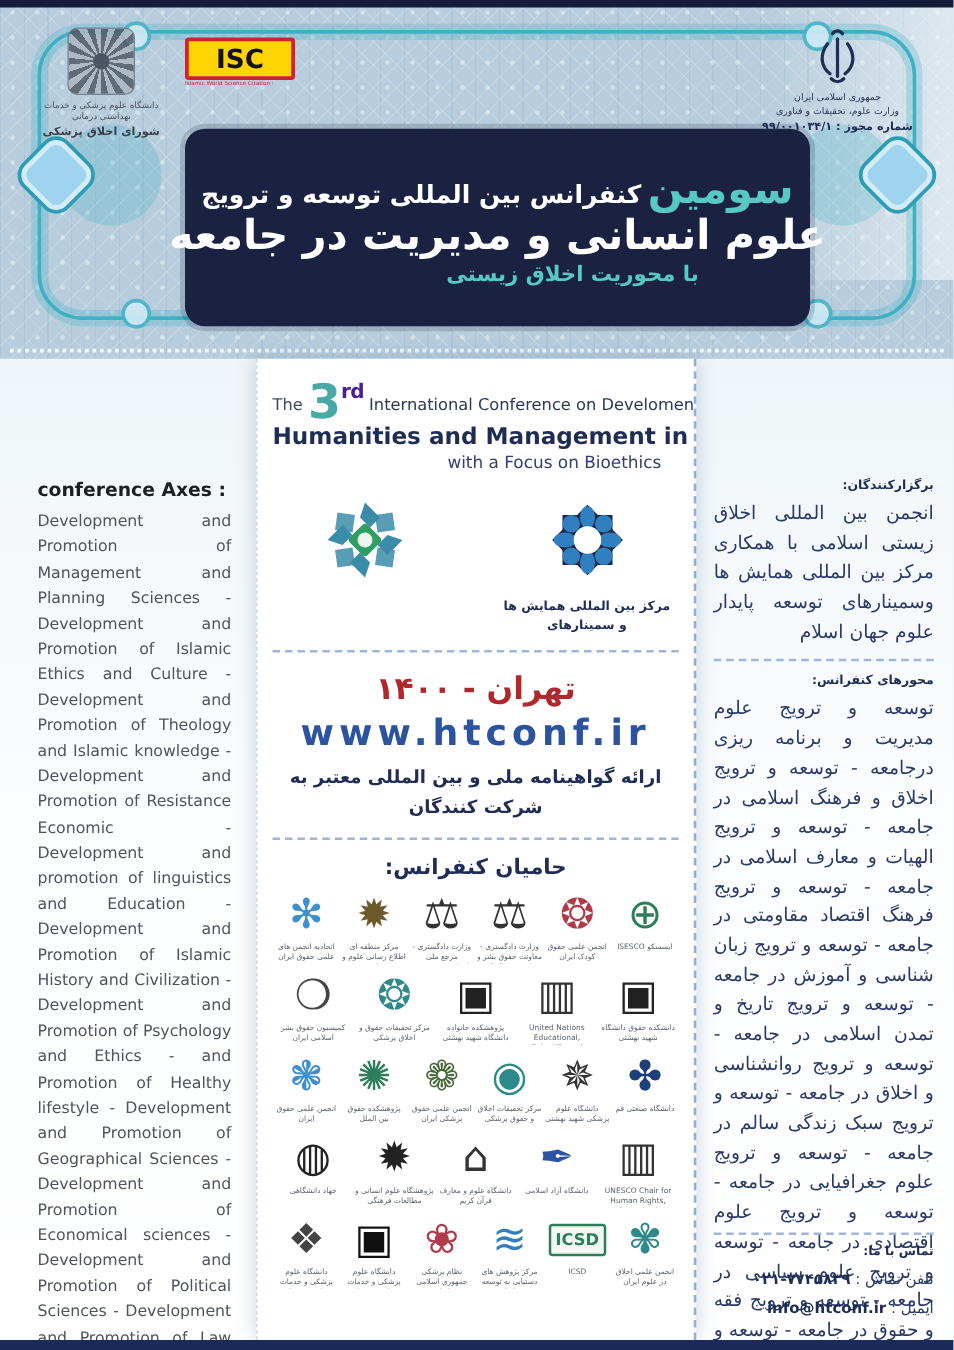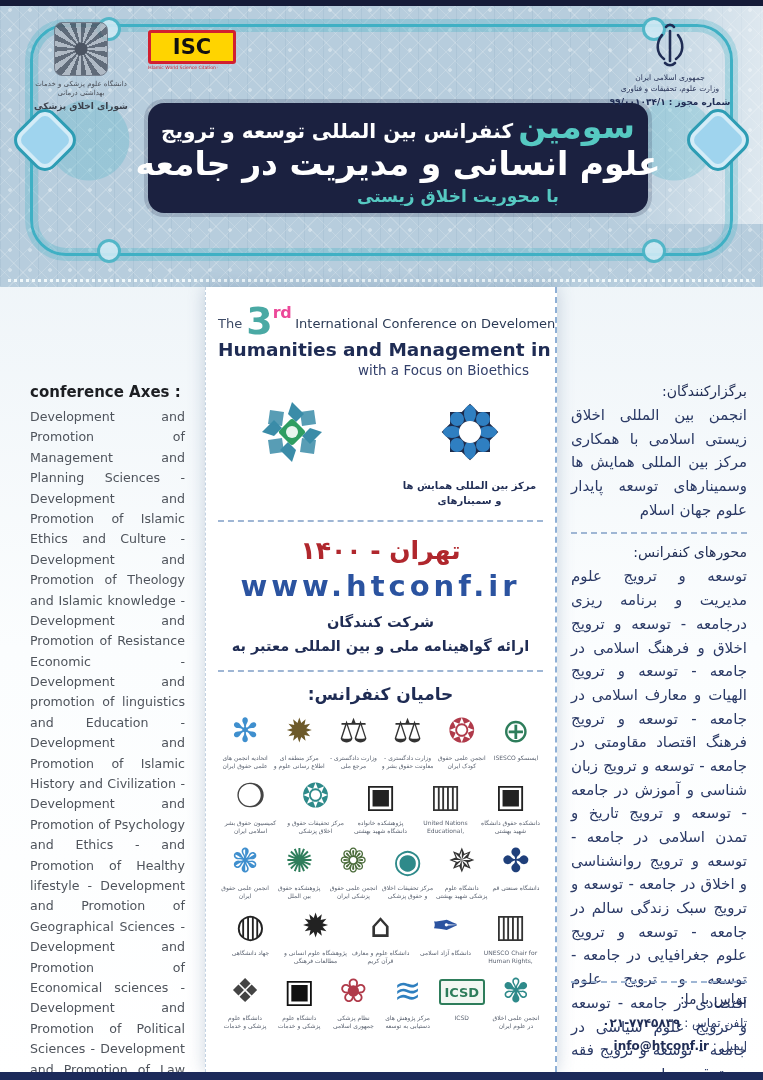--- a/index.html
+++ b/index.html
@@ -42,21 +42,21 @@
     background:#9fd4ee;border:3px solid #2e9db4;border-radius:14px;
     box-shadow:inset 0 0 0 4px rgba(255,255,255,.55);}
   .medallion.left{left:-14px}.medallion.right{right:-14px}
   .swirl{position:absolute;width:24px;height:24px;border:3px solid #49b4c6;border-radius:50%;
     background:#cfeaf5;opacity:.9;}
   .swirl.tl{top:-10px;left:64px}.swirl.tr{top:-10px;right:64px}
   .swirl.bl{bottom:-10px;left:64px}.swirl.br{bottom:-10px;right:64px}
 
   
   .title-box{
-    position:absolute;left:148px;top:103px;width:500px;height:110px;z-index:3;
+    position:absolute;left:148px;top:103px;width:500px;height:158px;z-index:3;
     background:#1b2140;border-radius:16px;
     box-shadow:0 0 0 4px rgba(27,33,64,.18);
     display:flex;flex-direction:column;justify-content:center;align-items:center;
     padding:6px 18px;direction:rtl;text-align:center;
   }
   .title-line1{white-space:nowrap;line-height:1.05;}
   .title-ordinal{color:#56c9c2;font-size:33px;font-weight:bold;letter-spacing:-1px;}
   .title-rest{color:#ffffff;font-size:20px;font-weight:bold;}
   .title-line2{color:#ffffff;font-size:33px;font-weight:bold;line-height:1.15;white-space:nowrap;}
   .title-line3{color:#56c9c2;font-size:17px;font-weight:bold;margin-top:3px;transform:translateX(60px);}
@@ -86,21 +86,21 @@
     background:#ffffff;
     border-left:1px dashed #c3d2e2;border-right:2px dashed #8fb0d6;
     box-shadow:0 0 16px rgba(70,100,140,.28);
     display:flex;flex-direction:column;align-items:center;
     padding:14px 12px 6px;overflow:hidden;
   }
   .eng-title{width:100%;color:#2b3a55;margin-top:2px;}
   .eng-l1{font-size:13px;text-align:center;white-space:nowrap;}
   .eng-the{font-size:13px;color:#3d4a66;}
   .eng-num{font-size:38px;color:#4aa9a4;font-weight:bold;line-height:.8;vertical-align:-6px;}
-  .eng-sup{font-size:16px;font-weight:bold;color:#ec4899;vertical-align:10px;letter-spacing:-.5px;}
+  .eng-sup{font-size:16px;font-weight:bold;color:#4c1d95;vertical-align:10px;letter-spacing:-.5px;}
   .eng-l2{font-size:18.5px;font-weight:bold;color:#1f2c54;text-align:center;margin-top:3px;white-space:nowrap;}
   .eng-l3{font-size:13.5px;color:#33406b;text-align:right;padding-right:14px;margin-top:2px;}
   .org-logos{display:flex;justify-content:center;gap:38px;margin-top:22px;}
   .org-item{width:140px;text-align:center;}
   .org-cap{font-size:10px;font-weight:bold;color:#1f2c54;line-height:1.5;margin-top:10px;direction:rtl;}
   .divider{width:100%;border-top:2px dashed #9fb6d4;margin:12px 0 0;}
   .city-year{font-size:25px;font-weight:bold;color:#b0272d;margin-top:14px;direction:rtl;}
   .website{font-size:29px;font-weight:bold;color:#2b53a0;letter-spacing:4px;margin-top:4px;cursor:pointer;}
   .cert{font-size:14.5px;font-weight:bold;color:#1f2c54;text-align:center;line-height:1.6;margin-top:8px;direction:rtl;}
   .sp-heading{font-size:17px;font-weight:bold;color:#1f2c54;margin-top:12px;direction:rtl;}
@@ -110,21 +110,21 @@
   .sp-glyph{font-size:33px;line-height:42px;height:44px;}
   .sp-glyph.sp-box{font-size:13px;font-weight:900;border:2px solid;border-radius:3px;
     width:46px;height:26px;line-height:23px;margin:9px auto;background:#f2f7f2;}
   .sp-caption{font-size:6px;color:#5a6270;line-height:1.35;height:17px;overflow:hidden;direction:rtl;}
 
   .side-col{position:absolute;top:287px;bottom:8px;z-index:2;overflow:hidden;}
   .left-col{left:0;width:205px;padding:96px 20px 10px 30px;color:#4f545c;}
   .left-heading{font-size:15px;font-weight:bold;color:#1c1e22;margin-bottom:6px;}
   .left-body{font-size:12.6px;line-height:1.62;text-align:justify;}
   .right-col{right:0;width:206px;padding:96px 16px 10px 14px;direction:rtl;color:#2b3a66;position:absolute;}
-  .rc-heading{font-size:14px;font-weight:normal;color:#1f2c54;margin-bottom:5px;}
+  .rc-heading{font-size:10px;font-weight:bold;color:#1f2c54;margin-bottom:5px;}
   .rc-body{font-size:15px;line-height:1.58;text-align:justify;}
   .rc-div{border-top:2px dashed #9fb6d4;margin:10px 0;}
   .contact{position:absolute;left:14px;right:16px;bottom:14px;background:inherit;}
   .contact .rc-div{margin:0 0 8px;}
   .contact-line{font-size:12px;line-height:1.9;color:#2b3a66;white-space:nowrap;}
   .contact-line .val{direction:ltr;unicode-bidi:embed;font-weight:bold;color:#1f2c54;cursor:pointer;}
 </style>
 </head>
 <body>
 
@@ -237,22 +237,22 @@
           <div>مرکز بین المللی همایش ها و سمینارهای</div>
         </div>
       </div>
     </div>
 
     <div class="divider"></div>
 
     <div class="city-year">تهران - ۱۴۰۰</div>
     <div class="website">www.htconf.ir</div>
     <div class="cert">
+      <div>ارائه گواهینامه ملی و بین المللی معتبر به</div>
       <div>شرکت کنندگان</div>
-      <div>ارائه گواهینامه ملی و بین المللی معتبر به</div>
     </div>
 
     <div class="divider"></div>
 
     <div class="sp-heading">حامیان کنفرانس:</div>
     <div class="sp-grid">
         <div class="sp-row">
           <div class="sp-cell">
             <div class="sp-glyph" style="color: rgb(63, 143, 206);">✻</div>
             <div class="sp-caption">اتحادیه انجمن های علمی حقوق ایران</div>

